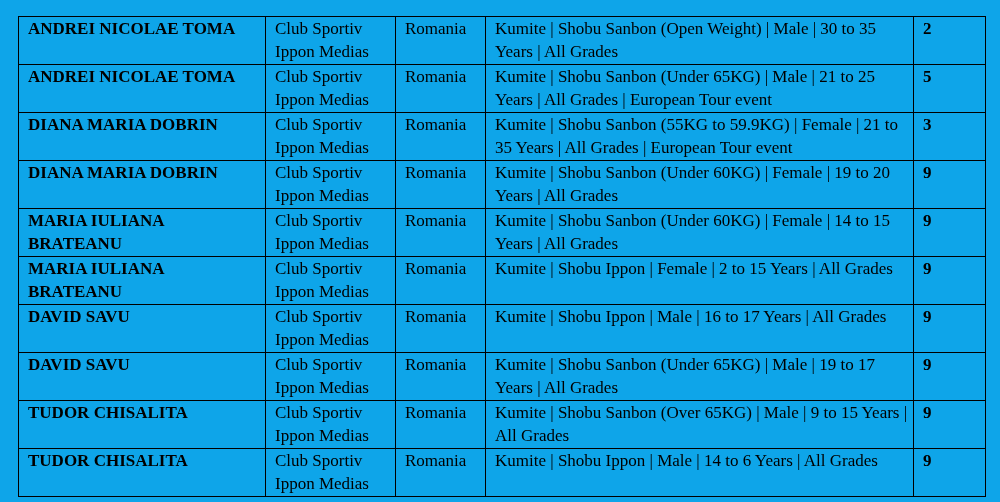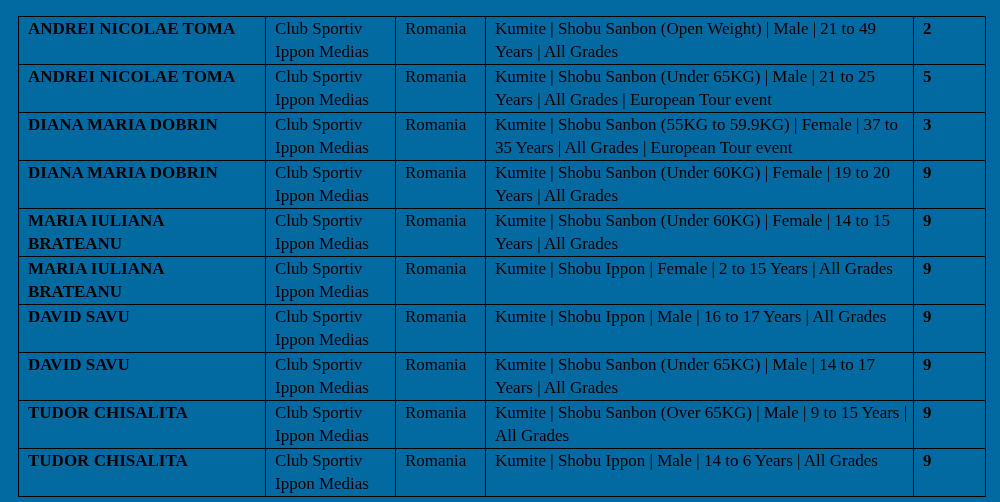--- a/index.html
+++ b/index.html
@@ -7,21 +7,21 @@
     padding: 0;
     background: #ffffff;
     width: 1000px;
     height: 502px;
     overflow: hidden;
   }
   .page {
     position: relative;
     width: 1000px;
     height: 502px;
-    background: #0369a1;
+    background: #0ea5e9;
     font-family: "Liberation Serif", "DejaVu Serif", serif;
     color: #000000;
   }
   table.reg-table {
     position: absolute;
     left: 18px;
     top: 16px;
     border-collapse: collapse;
     table-layout: fixed;
     width: 967px;
@@ -58,37 +58,37 @@
       <col style="width:130px">
       <col style="width:90px">
       <col style="width:428px">
       <col style="width:72px">
     </colgroup>
     <tbody id="table-body">
   <tr>
     <td class="col-name">ANDREI NICOLAE TOMA</td>
     <td class="col-club">Club Sportiv Ippon Medias</td>
     <td class="col-country">Romania</td>
-    <td class="col-category">Kumite | Shobu Sanbon (Open Weight) | Male | 21 to 49 Years | All Grades</td>
+    <td class="col-category">Kumite | Shobu Sanbon (Open Weight) | Male | 30 to 35 Years | All Grades</td>
     <td class="col-count">2</td>
   </tr>
 
   <tr>
     <td class="col-name">ANDREI NICOLAE TOMA</td>
     <td class="col-club">Club Sportiv Ippon Medias</td>
     <td class="col-country">Romania</td>
     <td class="col-category">Kumite | Shobu Sanbon (Under 65KG) | Male | 21 to 25 Years | All Grades | European Tour event</td>
     <td class="col-count">5</td>
   </tr>
 
   <tr>
     <td class="col-name">DIANA MARIA DOBRIN</td>
     <td class="col-club">Club Sportiv Ippon Medias</td>
     <td class="col-country">Romania</td>
-    <td class="col-category">Kumite | Shobu Sanbon (55KG to 59.9KG) | Female | 37 to 35 Years | All Grades | European Tour event</td>
+    <td class="col-category">Kumite | Shobu Sanbon (55KG to 59.9KG) | Female | 21 to 35 Years | All Grades | European Tour event</td>
     <td class="col-count">3</td>
   </tr>
 
   <tr>
     <td class="col-name">DIANA MARIA DOBRIN</td>
     <td class="col-club">Club Sportiv Ippon Medias</td>
     <td class="col-country">Romania</td>
     <td class="col-category">Kumite | Shobu Sanbon (Under 60KG) | Female | 19 to 20 Years | All Grades</td>
     <td class="col-count">9</td>
   </tr>
@@ -114,21 +114,21 @@
     <td class="col-club">Club Sportiv Ippon Medias</td>
     <td class="col-country">Romania</td>
     <td class="col-category">Kumite | Shobu Ippon | Male | 16 to 17 Years | All Grades</td>
     <td class="col-count">9</td>
   </tr>
 
   <tr>
     <td class="col-name">DAVID SAVU</td>
     <td class="col-club">Club Sportiv Ippon Medias</td>
     <td class="col-country">Romania</td>
-    <td class="col-category">Kumite | Shobu Sanbon (Under 65KG) | Male | 14 to 17 Years | All Grades</td>
+    <td class="col-category">Kumite | Shobu Sanbon (Under 65KG) | Male | 19 to 17 Years | All Grades</td>
     <td class="col-count">9</td>
   </tr>
 
   <tr>
     <td class="col-name">TUDOR CHISALITA</td>
     <td class="col-club">Club Sportiv Ippon Medias</td>
     <td class="col-country">Romania</td>
     <td class="col-category">Kumite | Shobu Sanbon (Over 65KG) | Male | 9 to 15 Years | All Grades</td>
     <td class="col-count">9</td>
   </tr>

